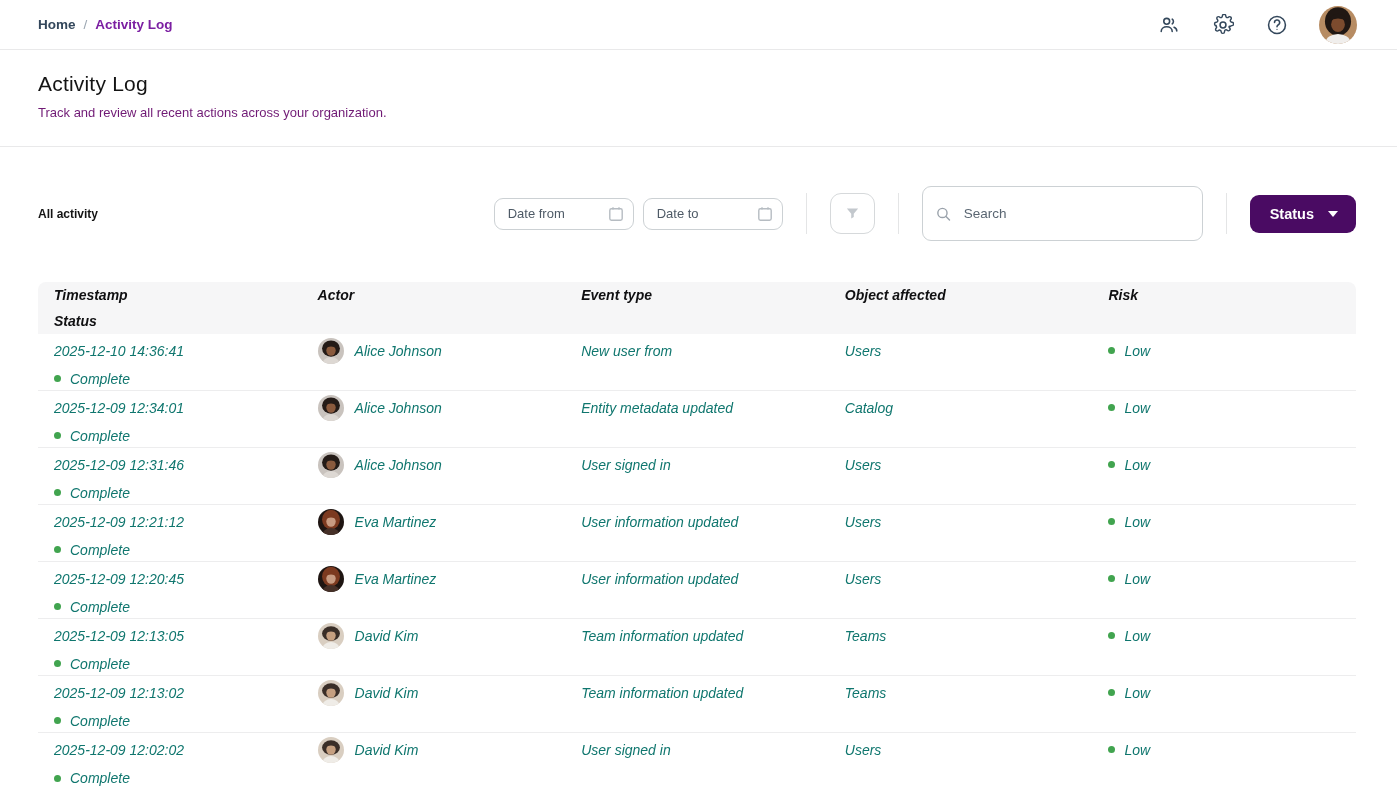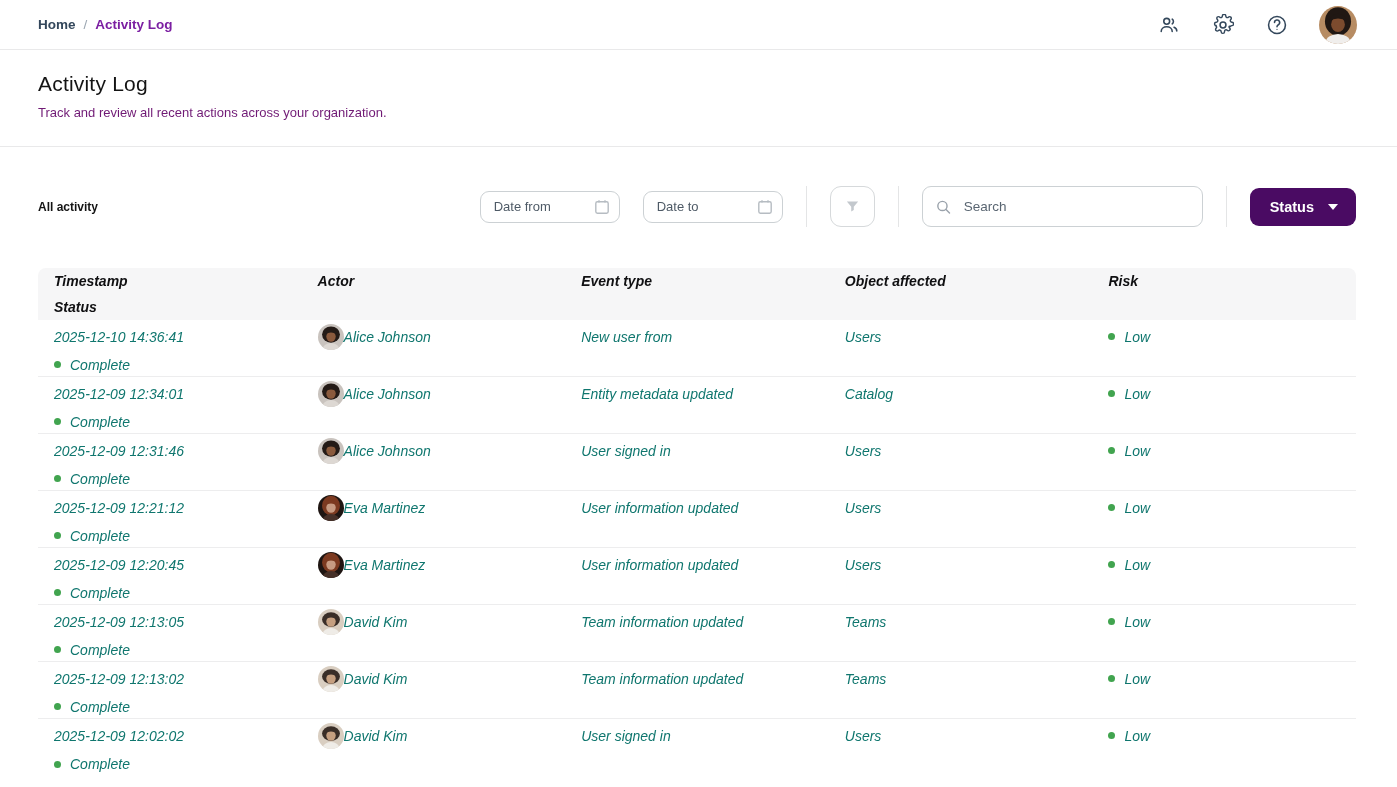--- a/index.html
+++ b/index.html
@@ -31,39 +31,39 @@
   
   .page-header { padding: 22px 38px 26px; border-bottom: 1px solid #e9e9ea; }
   .page-title { font-size: 21px; font-weight: 400; color: #141414; letter-spacing: .2px; }
   .page-subtitle { margin-top: 9px; font-size: 13px; color: #701a75; }
 
   
   .toolbar { display: flex; align-items: center; margin: 39px 41px 0 38px; }
   .section-title { font-size: 12px; color: #141414; }
   .toolbar-controls { margin-left: auto; display: flex; align-items: center; }
   .date-field { position: relative; width: 140px; height: 32px; }
-  .date-field + .date-field { margin-left: 23px; }
+  .date-field + .date-field { margin-left: 9px; }
   .date-field input {
     width: 100%; height: 100%;
     border: 1px solid #ccd1d4; border-radius: 9px;
     padding: 0 34px 0 13px;
     font-size: 13px; font-family: inherit; color: #3c4650;
     outline: none; background: #fff;
   }
   .date-field input::placeholder { color: #4e5a66; opacity: 1; }
   .cal-icon { position: absolute; right: 10px; top: 50%; transform: translateY(-50%); color: #b6bcc2; pointer-events: none; }
   .cal-icon svg { width: 16px; height: 16px; display: block; }
   .v-divider { width: 1px; height: 41px; background: #e4e5e6; margin: 0 23px; }
   .filter-btn {
     width: 45px; height: 41px; border: 1px solid #d6d9db; border-radius: 11px;
     background: #fff; display: flex; align-items: center; justify-content: center;
     cursor: pointer; color: #c3c8cd;
   }
   .filter-btn svg { width: 17px; height: 17px; }
-  .search-field { position: relative; width: 281px; height: 41px; }
+  .search-field { position: relative; width: 281px; height: 55px; }
   .search-field input {
     width: 100%; height: 100%;
     border: 1px solid #ccd1d4; border-radius: 9px;
     padding: 0 12px 0 41px;
     font-size: 13.5px; font-family: inherit; color: #3c4650;
     outline: none; background: #fff;
   }
   .search-field input::placeholder { color: #5a6672; opacity: 1; }
   .search-icon { position: absolute; left: 13px; top: 50%; transform: translateY(-50%); color: #9aa2ab; pointer-events: none; }
   .search-icon svg { width: 17px; height: 17px; display: block; }
@@ -79,21 +79,21 @@
   
   .table-wrap { margin: 41px 41px 0 38px; }
   .t-row { display: grid; grid-template-columns: repeat(5, 1fr); align-items: center; font-style: italic; }
   .t-head {
     height: 52px; background: #f6f6f7; border-radius: 8px 8px 0 0;
   }
   .t-head .th { font-size: 14px; font-weight: 700; color: #101012; padding-left: 16px; }
   .t-body .t-row { height: 57px; border-bottom: 1px solid #ededee; cursor: pointer; }
   .t-body .t-row:last-child { border-bottom: none; }
   .td { font-size: 14px; color: #0f766e; padding-left: 16px; display: flex; align-items: center; }
-  .actor-cell { }
+  .actor-cell { gap: 11px; }
   .row-avatar { width: 26px; height: 26px; border-radius: 50%; overflow: hidden; flex: none; }
   .row-avatar svg { width: 100%; height: 100%; display: block; }
   .dot { width: 7px; height: 7px; border-radius: 50%; flex: none; margin-right: 9px; }
 </style>
 </head>
 <body>
 
 <header class="topbar">
   <nav class="breadcrumb">
     <span class="bc-home">Home</span>

